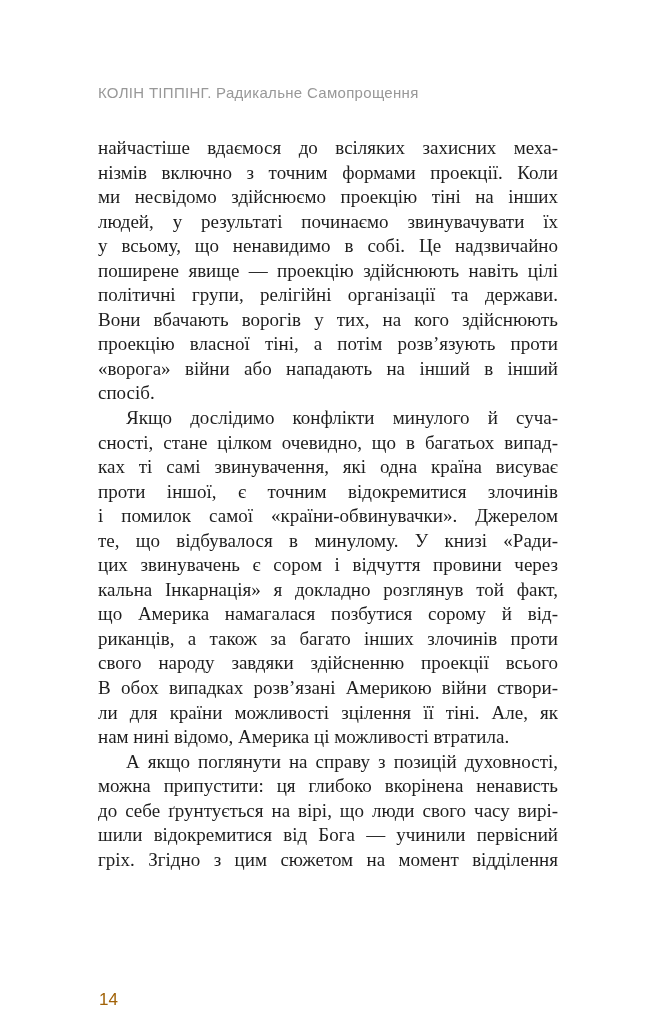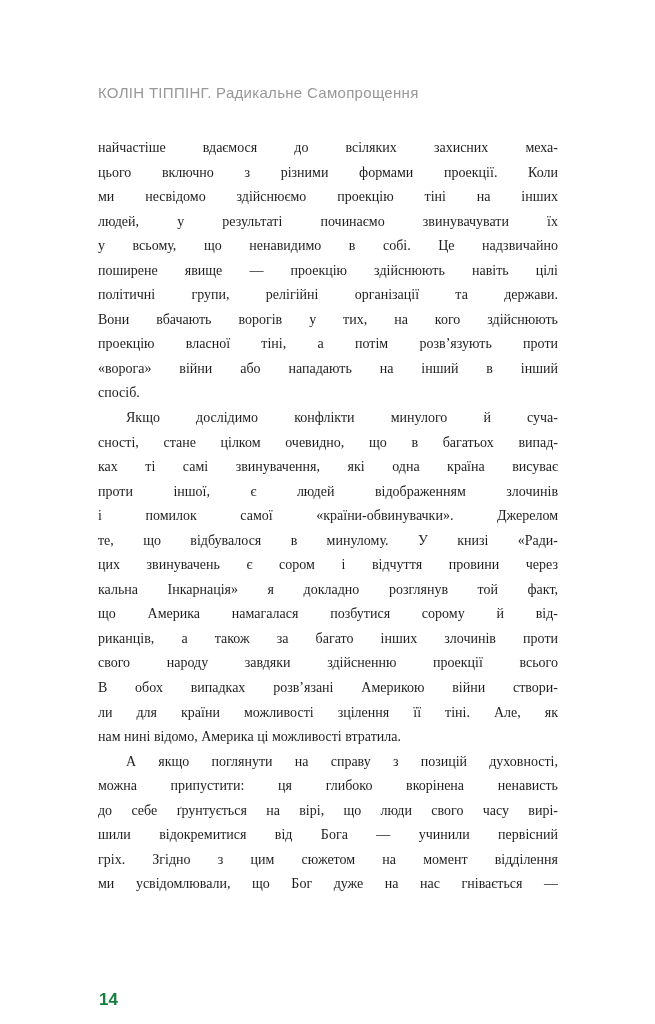--- a/index.html
+++ b/index.html
@@ -21,21 +21,21 @@
     font-size: 15px;
     letter-spacing: 0.3px;
     color: #989898;
     white-space: nowrap;
   }
   .body-text {
     position: absolute;
     left: 98px;
     top: 96px;
     width: 460px;
-    font-size: 14px;
+    font-size: 19px;
     line-height: 24.55px;
     color: #1e1e1e;
   }
   .para { display: block; }
   .line {
     display: block;
     text-align: justify;
     text-align-last: justify;
     white-space: normal;
     overflow: hidden;
@@ -53,51 +53,50 @@
 </style>
 </head>
 <body>
 
 <div class="page" style="background: rgb(255, 255, 255);">
   <div class="running-header" style="color: rgb(152, 152, 152);">КОЛІН ТІППІНГ. Радикальне Самопрощення</div>
 
   <div class="body-text" style="color: rgb(30, 30, 30);">
       <div class="para">
         <div class="line first">найчастіше вдаємося до всіляких захисних меха-</div>
-        <div class="line">цього включно з різними формами проекції. Коли</div>
+        <div class="line">нізмів включно з точним формами проекції. Коли</div>
         <div class="line">ми несвідомо здійснюємо проекцію тіні на інших</div>
         <div class="line">людей, у результаті починаємо звинувачувати їх</div>
         <div class="line">у всьому, що ненавидимо в собі. Це надзвичайно</div>
         <div class="line">поширене явище — проекцію здійснюють навіть цілі</div>
         <div class="line">політичні групи, релігійні організації та держави.</div>
         <div class="line">Вони вбачають ворогів у тих, на кого здійснюють</div>
         <div class="line">проекцію власної тіні, а потім розв’язують проти</div>
         <div class="line">«ворога» війни або нападають на інший в інший</div>
         <div class="line endline">спосіб.</div>
       </div>
       <div class="para indent">
         <div class="line first">Якщо дослідимо конфлікти минулого й суча-</div>
         <div class="line">сності, стане цілком очевидно, що в багатьох випад-</div>
         <div class="line">ках ті самі звинувачення, які одна країна висуває</div>
-        <div class="line">проти іншої, є людей відображенням злочинів</div>
+        <div class="line">проти іншої, є точним відокремитися злочинів</div>
         <div class="line">і помилок самої «країни-обвинувачки». Джерелом</div>
         <div class="line">те, що відбувалося в минулому. У книзі «Ради-</div>
         <div class="line">цих звинувачень є сором і відчуття провини через</div>
         <div class="line">кальна Інкарнація» я докладно розглянув той факт,</div>
         <div class="line">що Америка намагалася позбутися сорому й від-</div>
         <div class="line">риканців, а також за багато інших злочинів проти</div>
         <div class="line">свого народу завдяки здійсненню проекції всього</div>
         <div class="line">В обох випадках розв’язані Америкою війни створи-</div>
         <div class="line">ли для країни можливості зцілення її тіні. Але, як</div>
         <div class="line endline">нам нині відомо, Америка ці можливості втратила.</div>
       </div>
       <div class="para indent">
         <div class="line first">А якщо поглянути на справу з позицій духовності,</div>
         <div class="line">можна припустити: ця глибоко вкорінена ненависть</div>
         <div class="line">до себе ґрунтується на вірі, що люди свого часу вирі-</div>
         <div class="line">шили відокремитися від Бога — учинили первісний</div>
         <div class="line">гріх. Згідно з цим сюжетом на момент відділення</div>
-        <div class="line">ми усвідомлювали, що Бог дуже на нас гнівається —</div>
       </div>
     </div>
 
-  <div class="page-number" style="color: #15803d; font-weight: bold;">14</div>
+  <div class="page-number" style="color: #a16207;">14</div>
 </div>
 
 </body></html>

